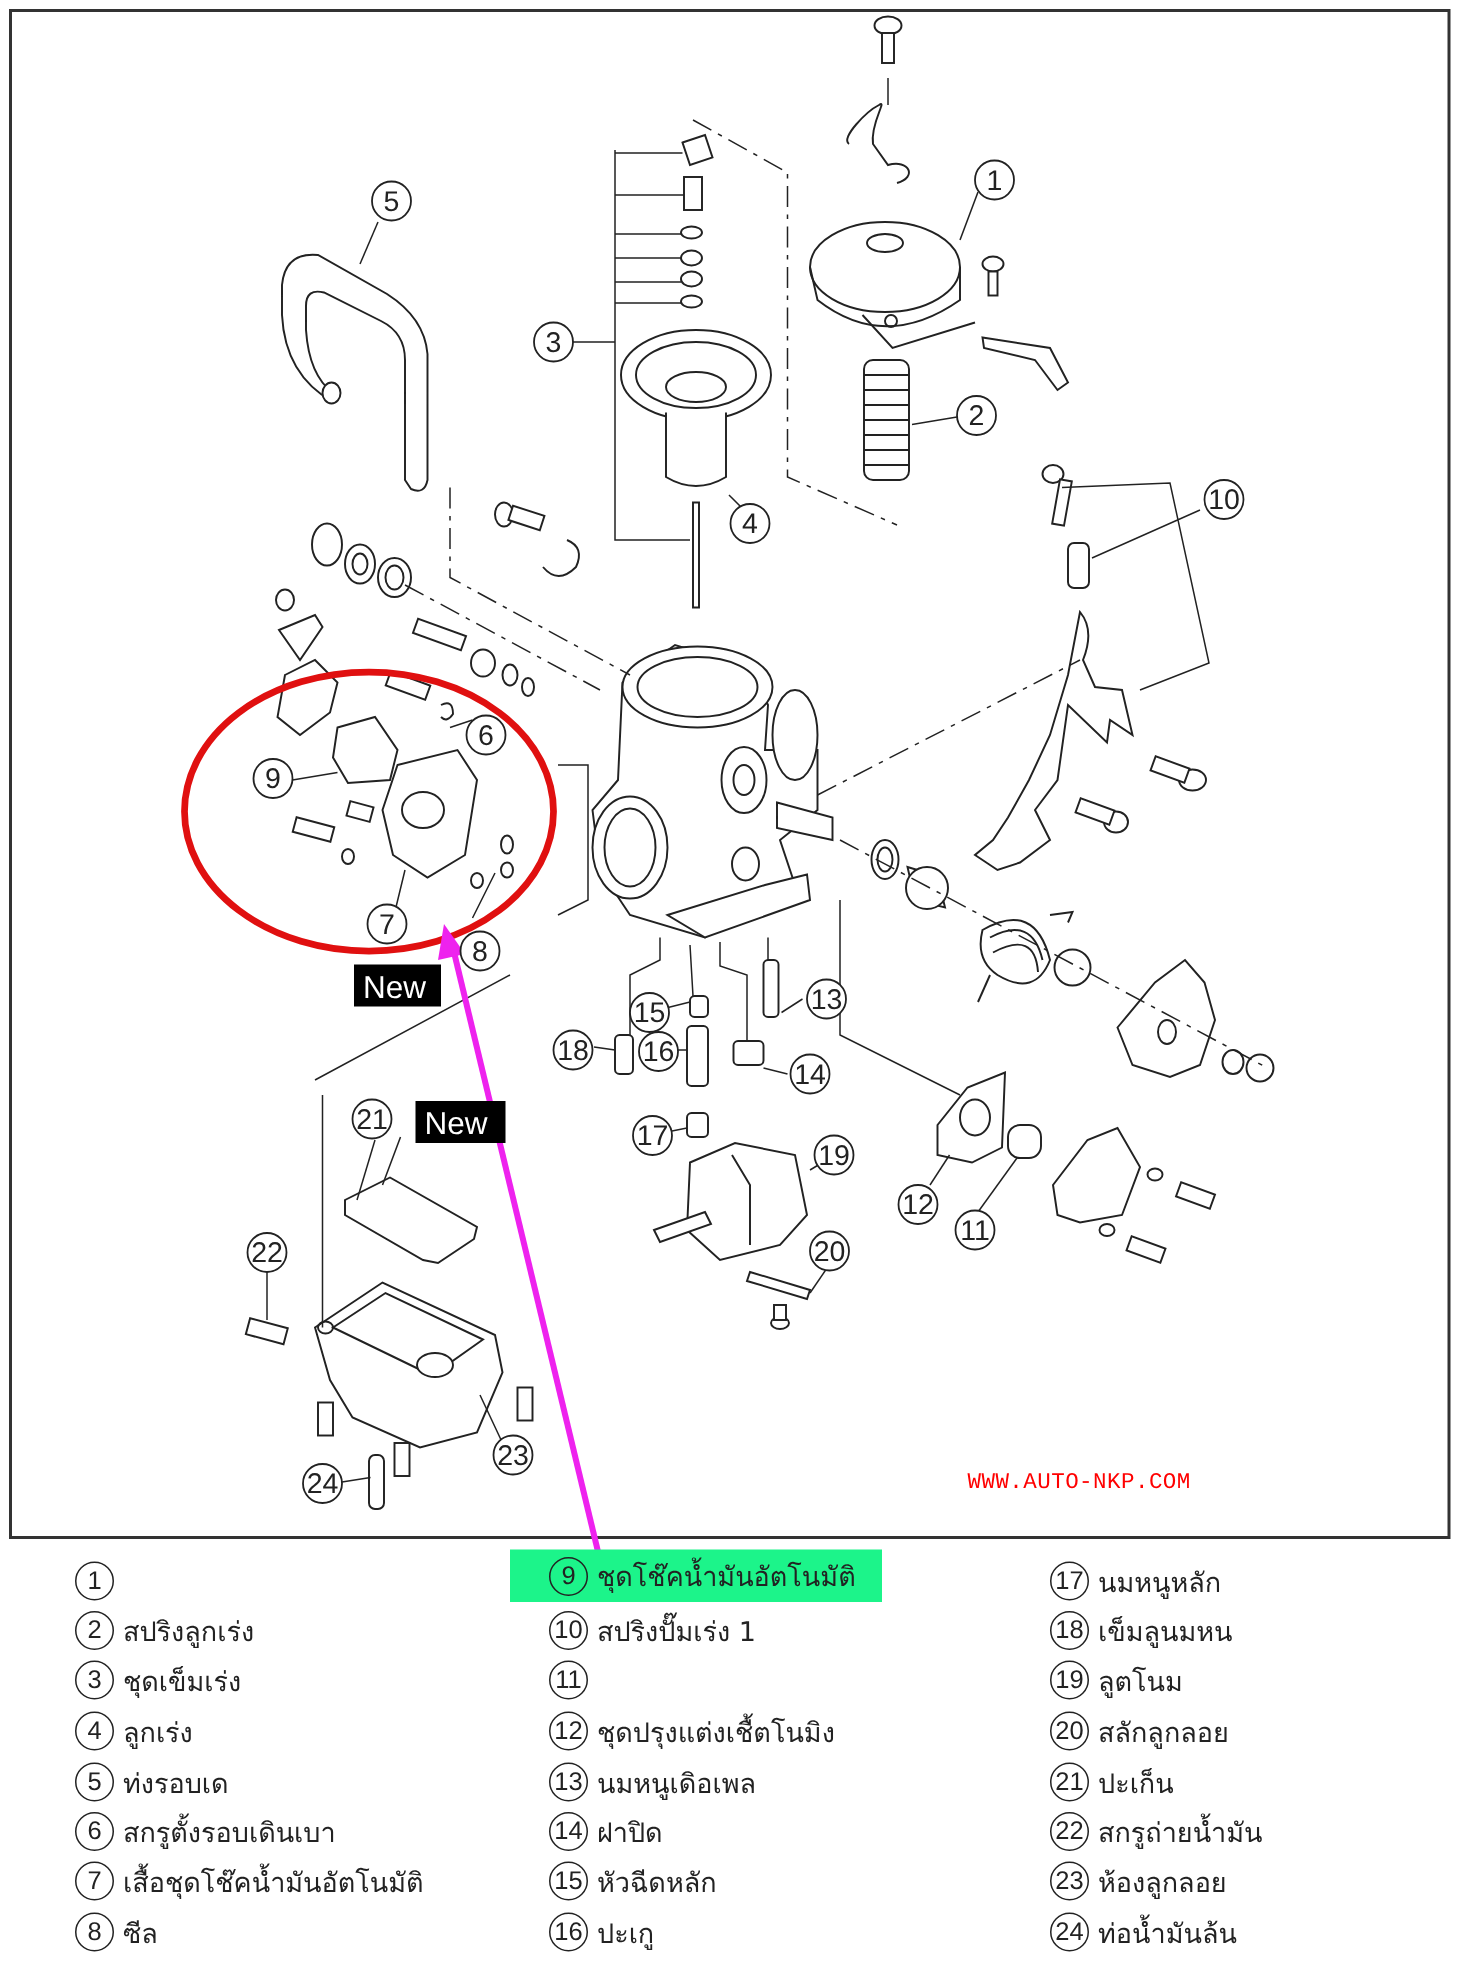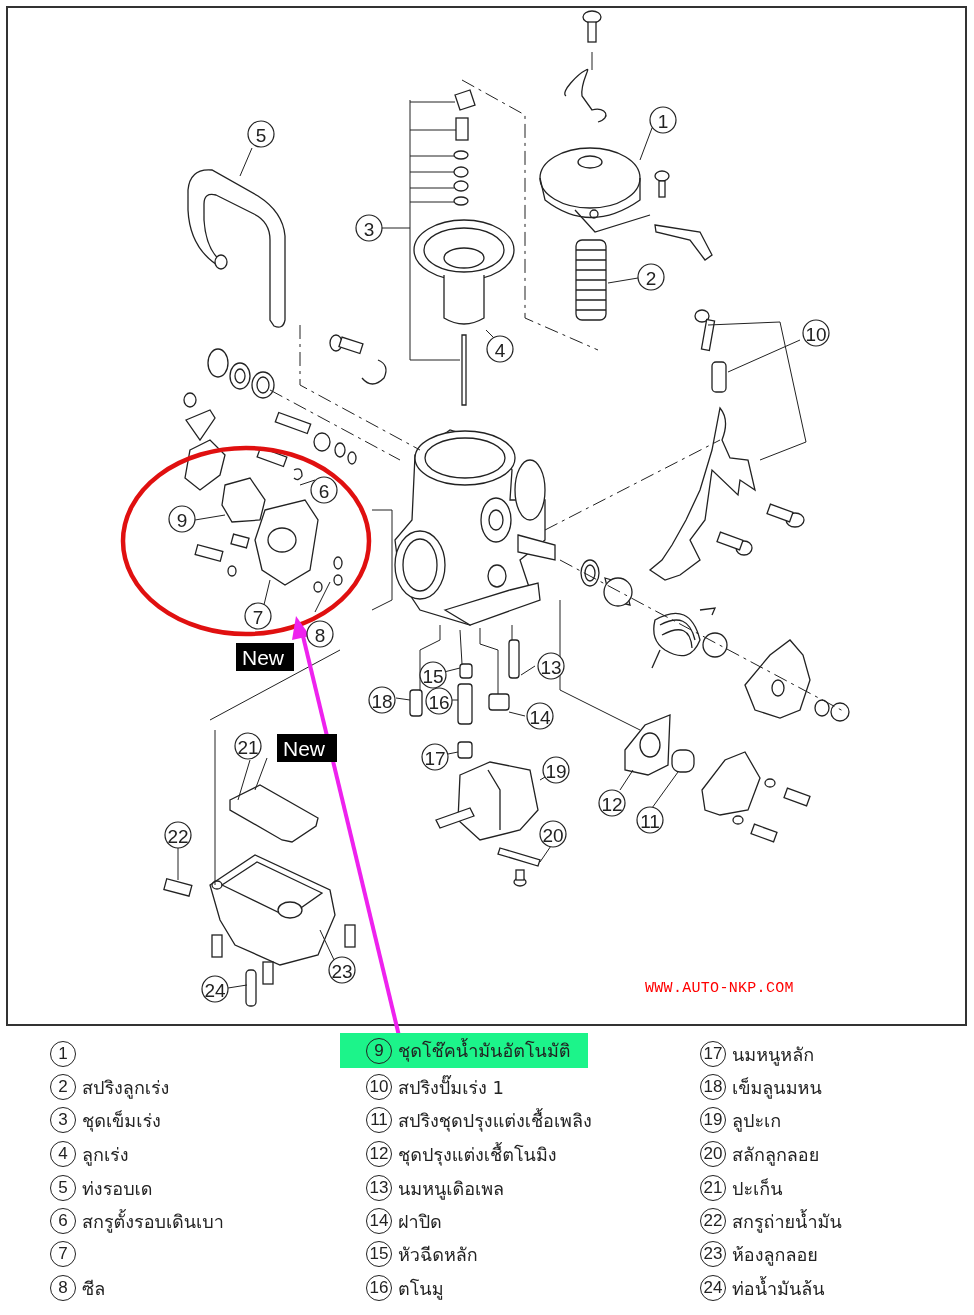--- a/index.html
+++ b/index.html
@@ -370,70 +370,70 @@
   <div class="legend-item" style="left:50px;top:136px">
       <span class="legend-num">5</span>
       <span>ท่งรอบเด</span>
     </div>
   <div class="legend-item" style="left:50px;top:169px">
       <span class="legend-num">6</span>
       <span>สกรูตั้งรอบเดินเบา</span>
     </div>
   <div class="legend-item" style="left:50px;top:202px">
       <span class="legend-num">7</span>
+      <span>เสื้อชุดโช๊คน้ำมันอัตโนมัติ</span>
     </div>
   <div class="legend-item" style="left:50px;top:236px">
       <span class="legend-num">8</span>
       <span>ซีล</span>
     </div>
 
   <div class="legend-item highlight" style="left: 340px; top: -3px; width: 248px; height: 35px; padding-left: 26px; box-sizing: border-box; background: rgb(28, 244, 138);">
       <span class="legend-num">9</span>
       <span>ชุดโช๊คน้ำมันอัตโนมัติ</span>
     </div>
   <div class="legend-item" style="left:366px;top:35px">
       <span class="legend-num">10</span>
       <span>สปริงปั๊มเร่ง 1</span>
     </div>
   <div class="legend-item" style="left:366px;top:68px">
       <span class="legend-num">11</span>
-      <span>สปริงชุดปรุงแต่งเชื้อเพลิง</span>
     </div>
   <div class="legend-item" style="left:366px;top:102px">
       <span class="legend-num">12</span>
       <span>ชุดปรุงแต่งเชื้ตโนมิง</span>
     </div>
   <div class="legend-item" style="left:366px;top:136px">
       <span class="legend-num">13</span>
       <span>นมหนูเดิอเพล</span>
     </div>
   <div class="legend-item" style="left:366px;top:169px">
       <span class="legend-num">14</span>
       <span>ฝาปิด</span>
     </div>
   <div class="legend-item" style="left:366px;top:202px">
       <span class="legend-num">15</span>
       <span>หัวฉีดหลัก</span>
     </div>
   <div class="legend-item" style="left:366px;top:236px">
       <span class="legend-num">16</span>
-      <span>ตโนมู</span>
+      <span>ปะเกู</span>
     </div>
 
   <div class="legend-item" style="left:700px;top:2px">
       <span class="legend-num">17</span>
       <span>นมหนูหลัก</span>
     </div>
   <div class="legend-item" style="left:700px;top:35px">
       <span class="legend-num">18</span>
       <span>เข็มลูนมหน</span>
     </div>
   <div class="legend-item" style="left:700px;top:68px">
       <span class="legend-num">19</span>
-      <span>ลูปะเก</span>
+      <span>ลูตโนม</span>
     </div>
   <div class="legend-item" style="left:700px;top:102px">
       <span class="legend-num">20</span>
       <span>สลักลูกลอย</span>
     </div>
   <div class="legend-item" style="left:700px;top:136px">
       <span class="legend-num">21</span>
       <span>ปะเก็น</span>
     </div>
   <div class="legend-item" style="left:700px;top:169px">

